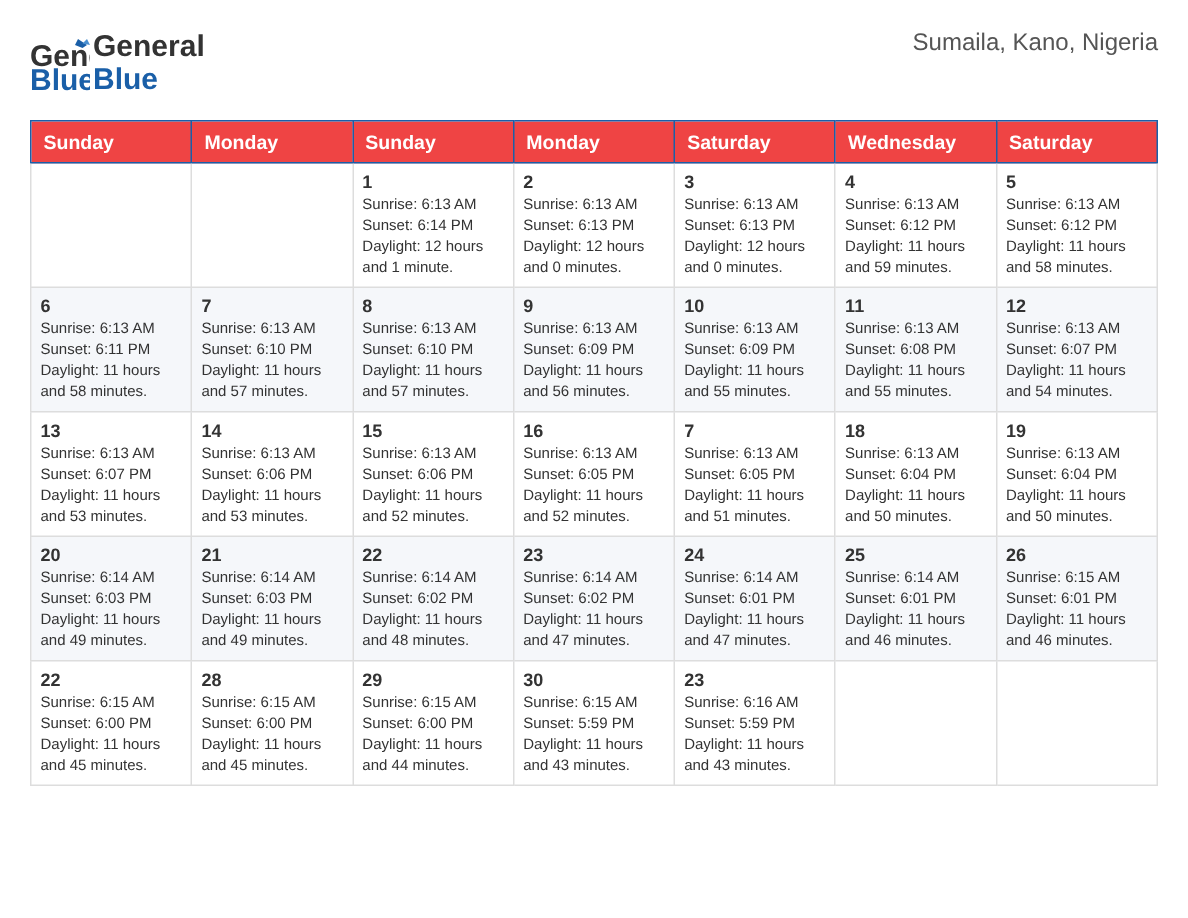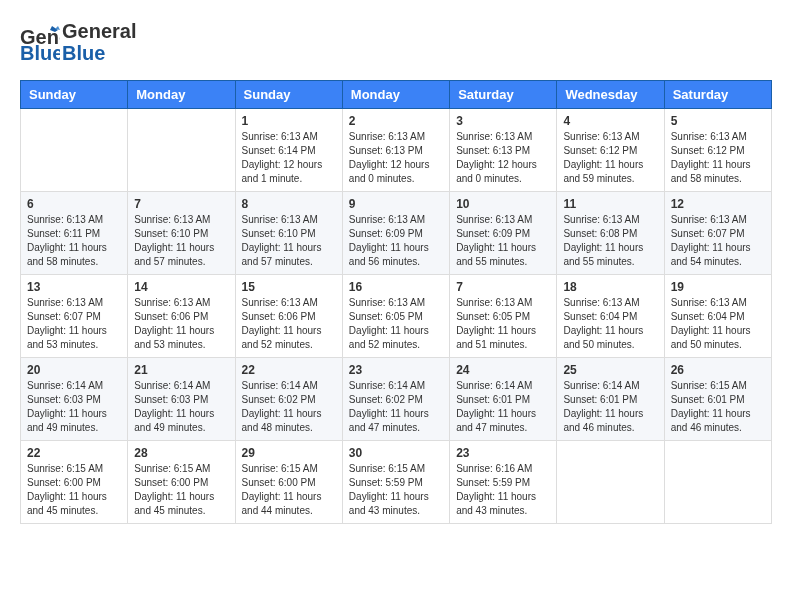--- a/index.html
+++ b/index.html
@@ -28,21 +28,21 @@
     .location {
       font-size: 16px;
       color: #555;
     }
     .calendar {
       width: 100%;
       border-collapse: collapse;
       border: 1px solid #ccc;
     }
     .calendar th {
-      background-color: #3b82f6;
+      background-color: #ef4444;
       color: #fff;
       text-align: left;
       padding: 6px 8px;
       font-size: 13px;
       border: 1px solid #1a5fa8;
     }
     .calendar td {
       vertical-align: top;
       padding: 5px 6px;
       border: 1px solid #ddd;
@@ -107,20 +107,21 @@
 
       <polygon points="38,8 32,4 30,8 35,10" fill="#1a5fa8"></polygon>
       <polygon points="35,7 38,4 40,8" fill="#4a8fd0"></polygon>
     </svg>
     <div class="logo-texts">
       <span class="logo-general">General</span>
       <span class="logo-blue">Blue</span>
     </div>
   </div>
   <div class="title-block">
+    <div class="location">Sumaila, Kano, Nigeria</div>
   </div>
 </div>
 
 <table class="calendar">
   <thead>
     <tr>
     <th>Sunday</th>
         <th>Monday</th>
         <th>Sunday</th>
         <th>Monday</th>

